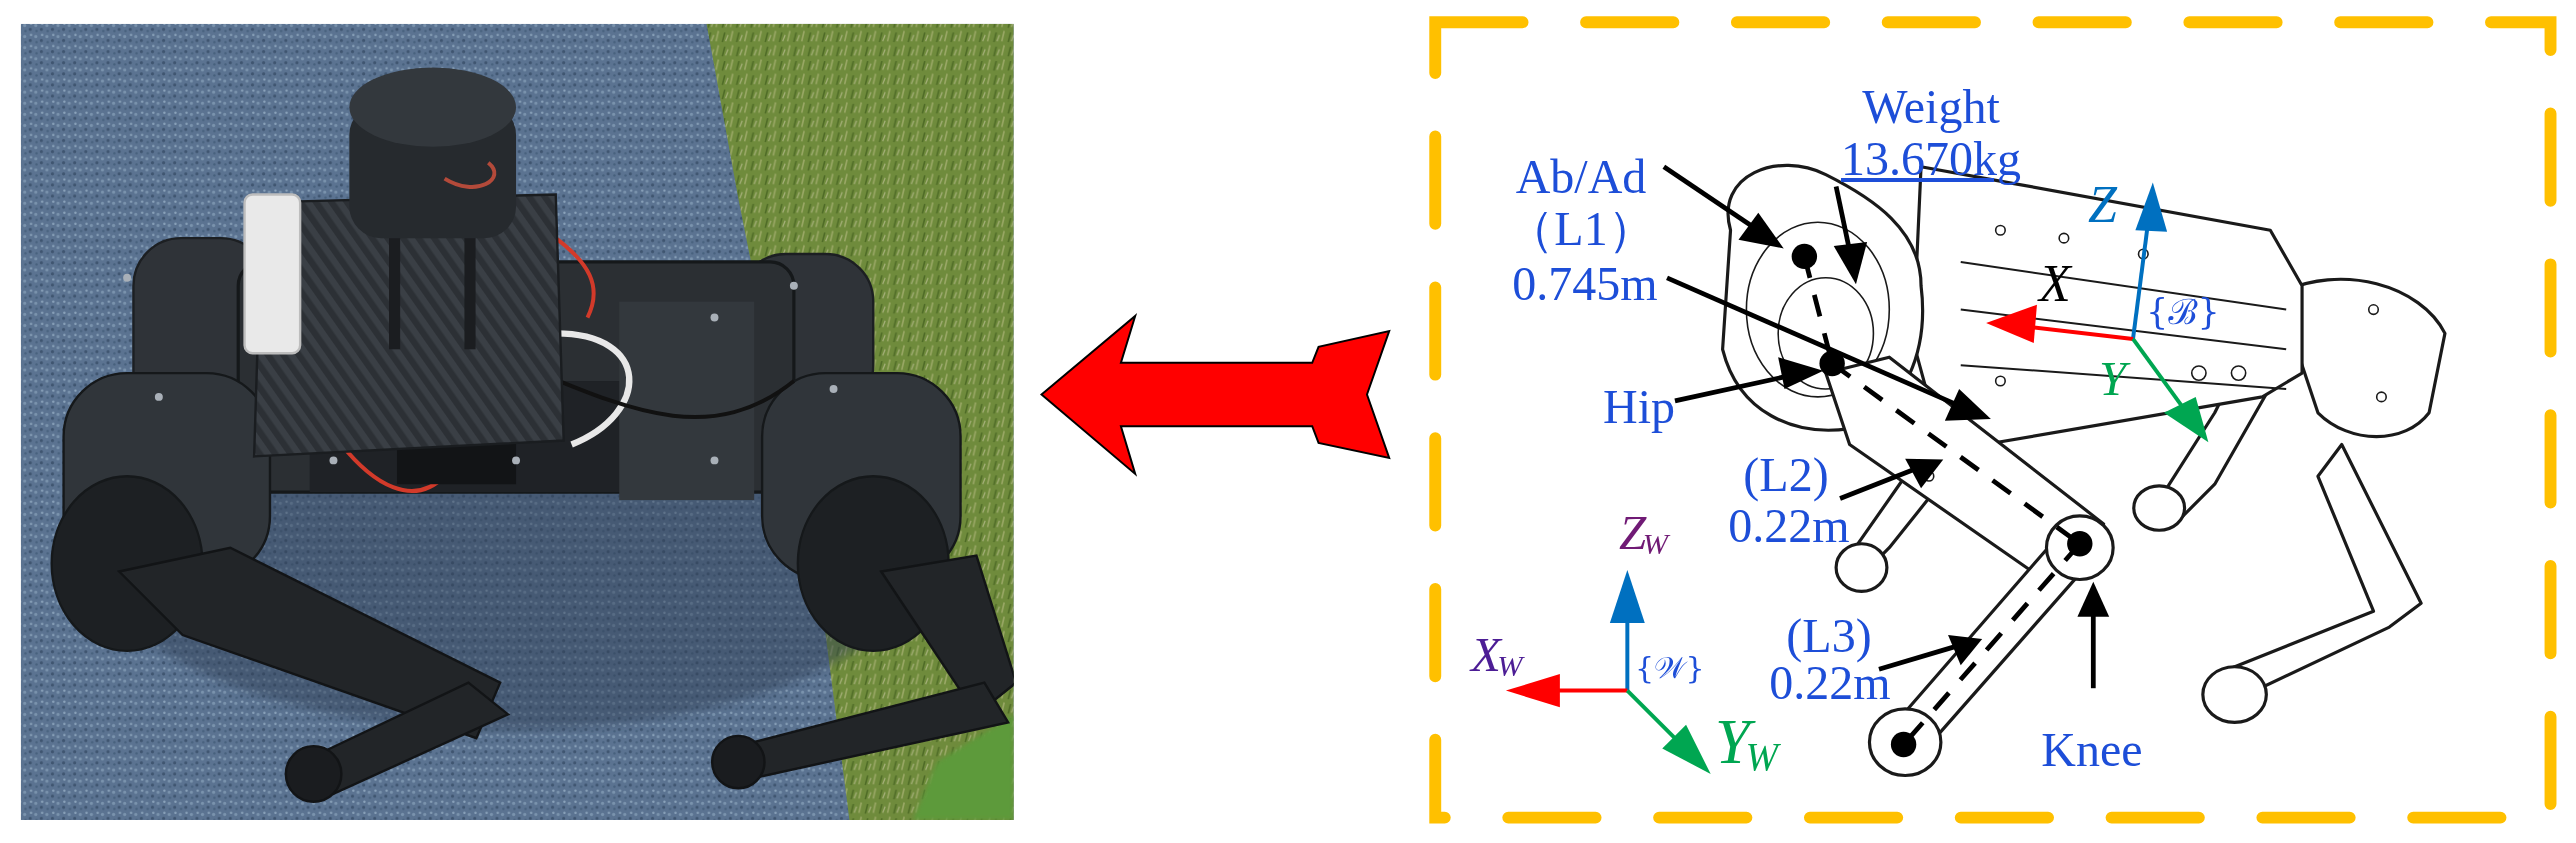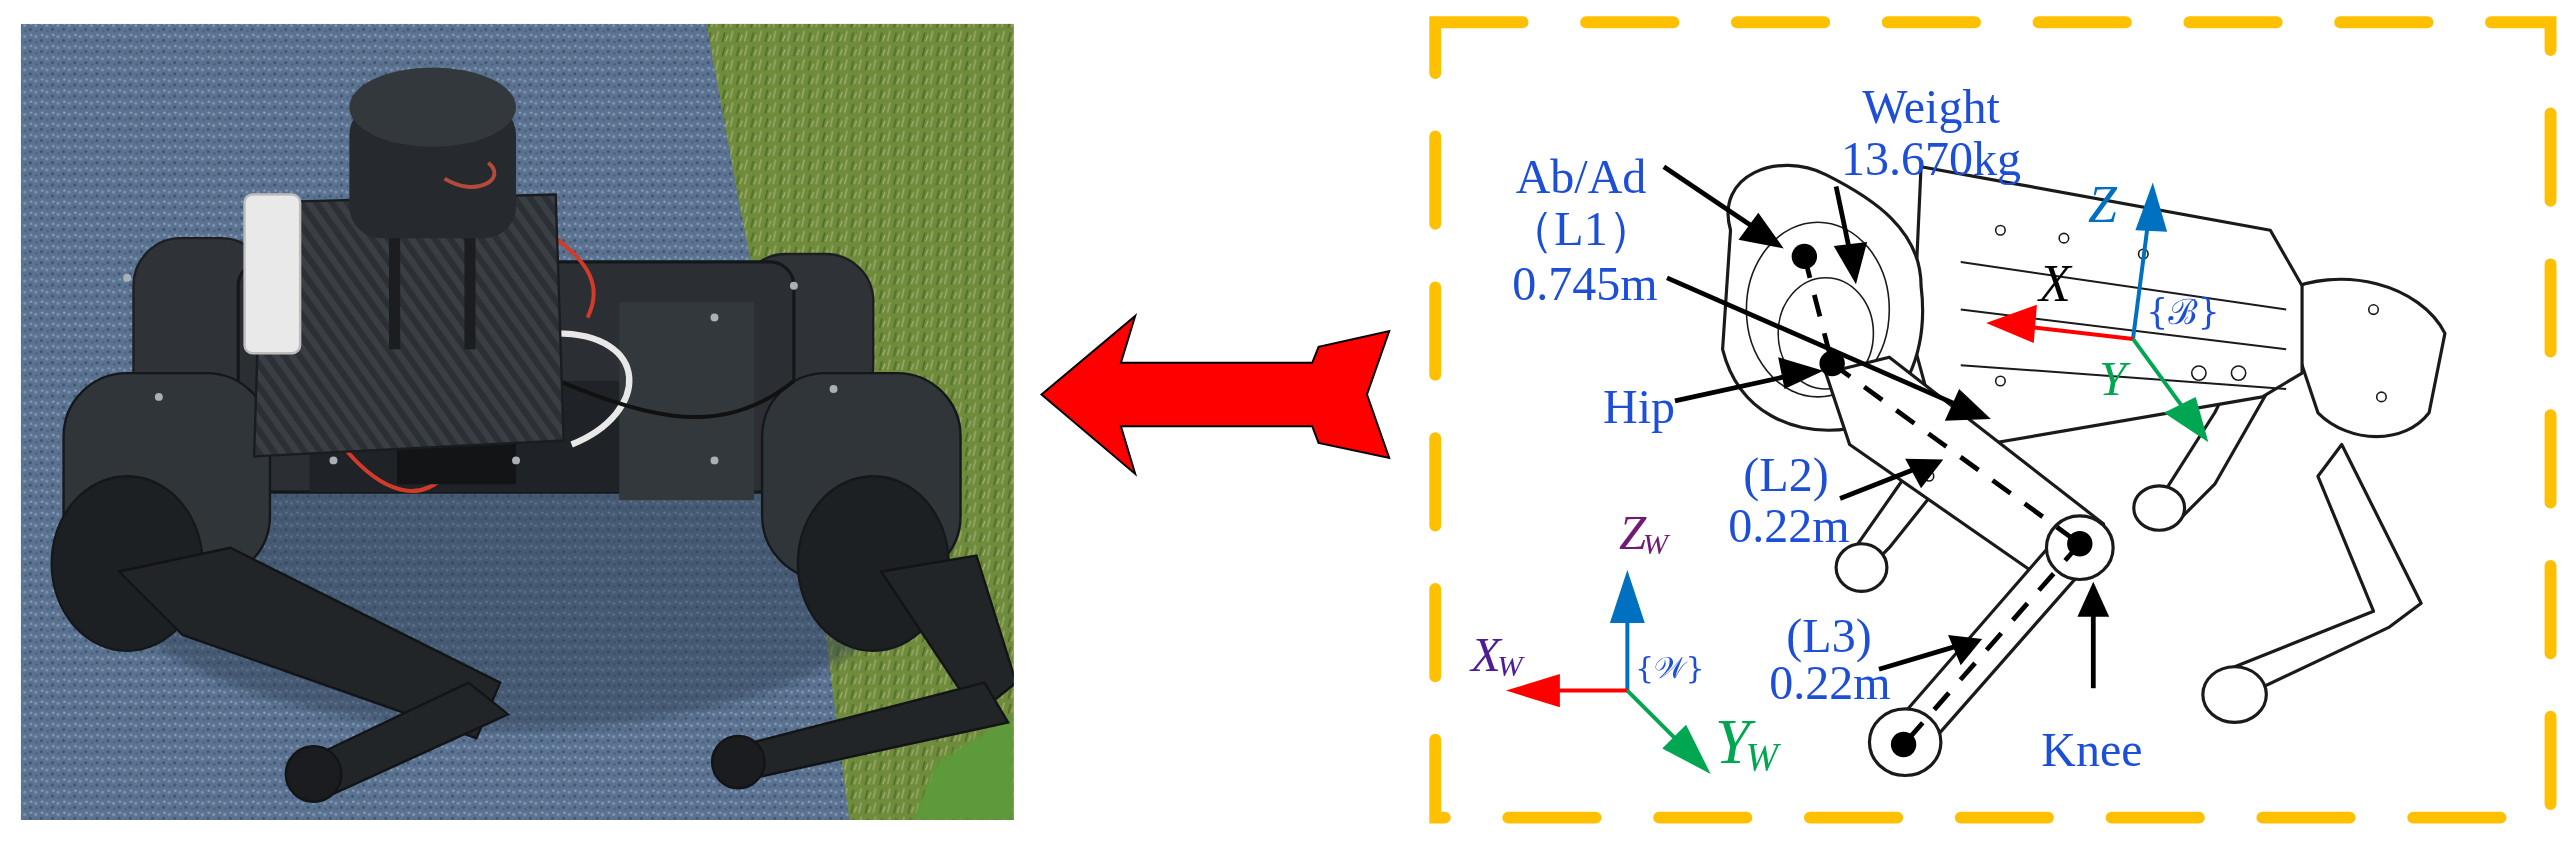--- a/index.html
+++ b/index.html
@@ -206,21 +206,21 @@
       <line x1="2050" y1="870" x2="2130" y2="950" stroke="#00A651"></line>
       <polygon points="2155,975 2094,943 2124,913" fill="#00A651"></polygon>
     </g>
   </svg>
 
   <div class="lbl black center" style="left:1581px; top:153px;">Ab/Ad</div>
   <div class="lbl black center" style="left:1581px; top:205px;">（L1）</div>
   <div class="lbl black center" style="left:1585px; top:260px;">0.745m</div>
 
   <div class="lbl black center" style="left:1931px; top:83px;">Weight</div>
-  <div class="lbl black center" style="left:1931px; top:135px;">13.670kg</div>
+  <div class="lbl black center" style="left:1931px; top:135px;text-decoration:underline;">13.670kg</div>
 
   <div class="lbl black center" style="left:1621px; top:383px;margin-left:18px;">Hip</div>
 
   <div class="lbl black center" style="left:1786px; top:451px;">(L2)</div>
   <div class="lbl black center" style="left:1789px; top:502px;">0.22m</div>
 
   <div class="lbl black center" style="left:1829px; top:612px;">(L3)</div>
   <div class="lbl black center" style="left:1830px; top:659px;">0.22m</div>
 
   <div class="lbl black center" style="left:2092px; top:726px;">Knee</div>

